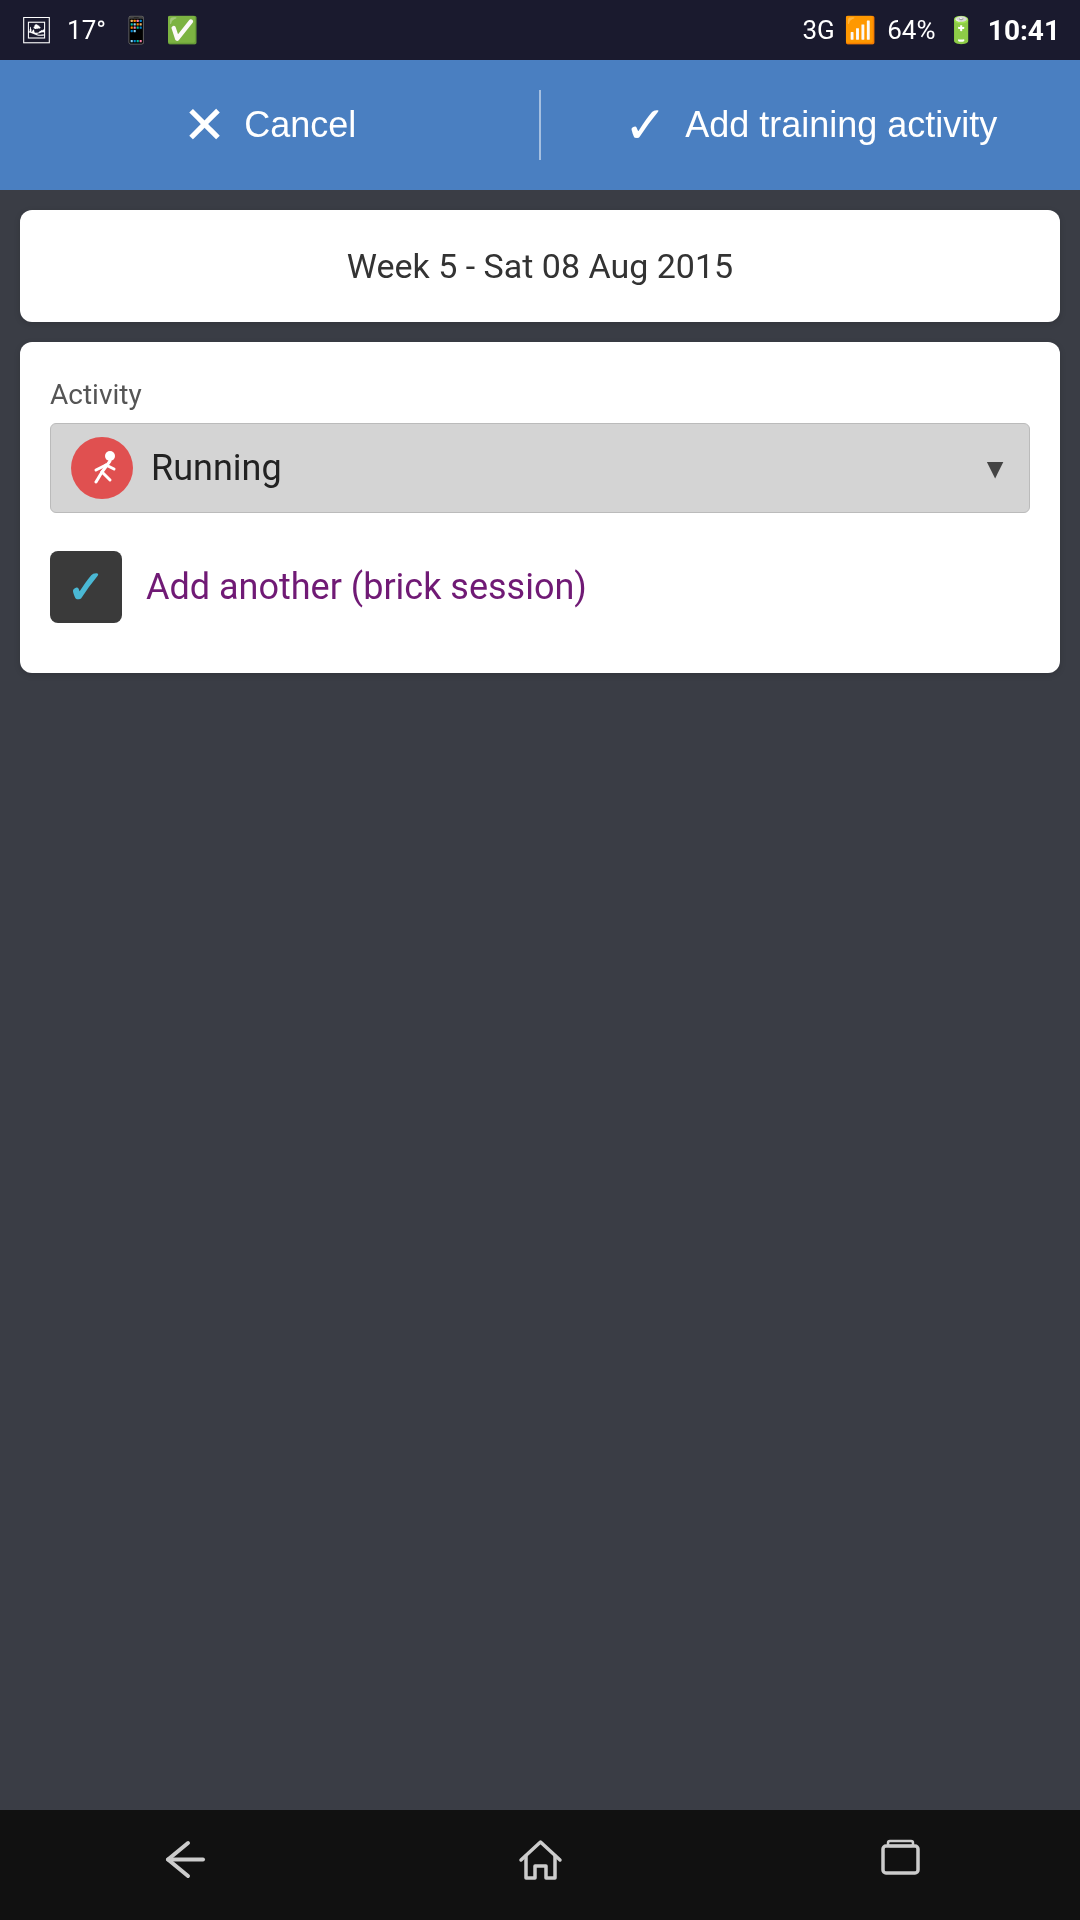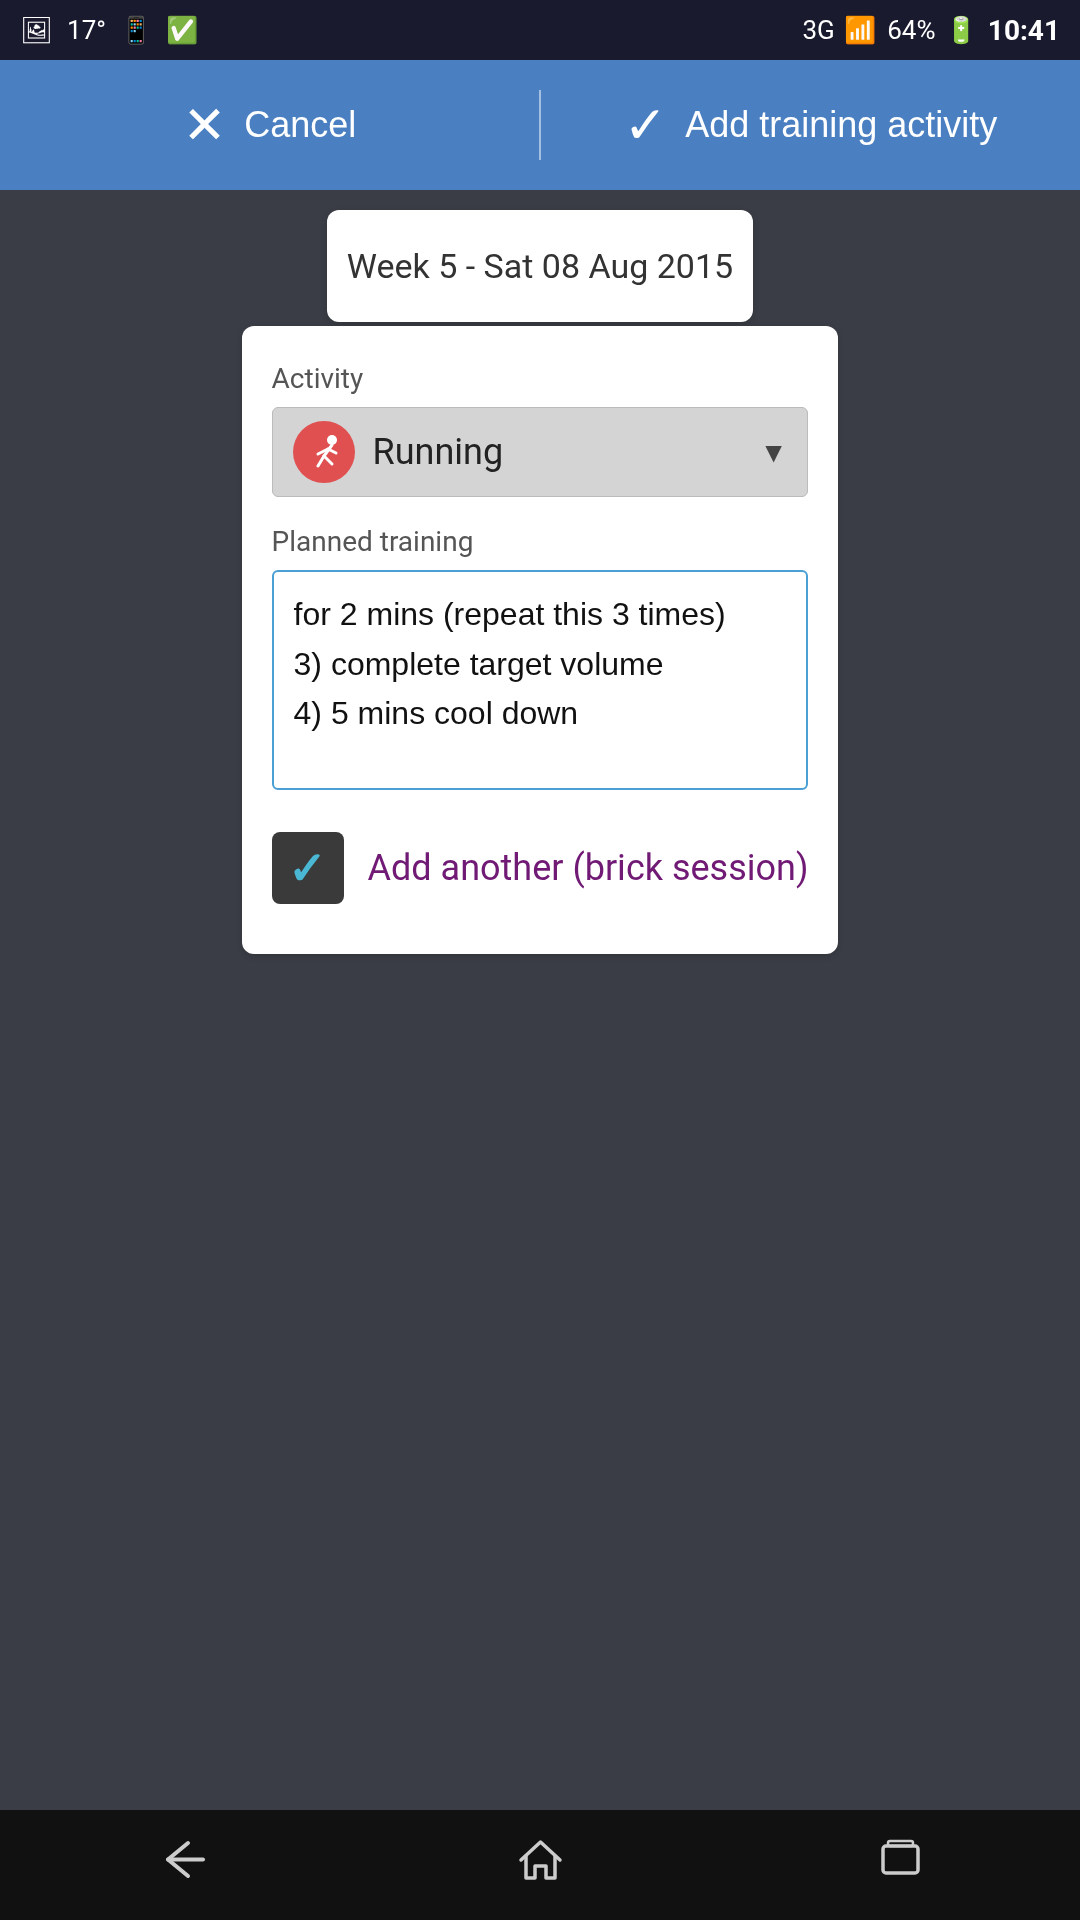--- a/index.html
+++ b/index.html
@@ -76,22 +76,21 @@
       height: 70px;
       background: rgba(255,255,255,0.5);
     }
 
     
     .main-content {
       flex: 1;
       padding: 20px;
       display: flex;
       flex-direction: column;
-      gap: 4px;
-      align-items: center;
+      gap: 20px;
     }
 
     
     .date-card {
       background: white;
       border-radius: 12px;
       padding: 36px 20px;
       text-align: center;
       font-size: 34px;
       color: #333;
@@ -277,26 +276,20 @@
             <line x1="24" y1="17" x2="14" y2="22" stroke="white" stroke-width="3" stroke-linecap="round"></line>
 
             <line x1="24" y1="17" x2="32" y2="21" stroke="white" stroke-width="3" stroke-linecap="round"></line>
           </svg>
         </div>
         <span class="activity-name">Running</span>
         <span class="dropdown-arrow">▼</span>
       </div>
     </div>
 
-    <div>
-      <div class="field-label">Planned training</div>
-      <textarea class="planned-training-area" style="">for 2 mins (repeat this 3 times)
-3) complete target volume
-4) 5 mins cool down</textarea>
-    </div>
 
     <div class="checkbox-row">
       <div class="checkbox-box checked">
         <span class="checkbox-check">✓</span>
       </div>
       <span class="checkbox-label">Add another (brick session)</span>
     </div>
 
 
   </div>

